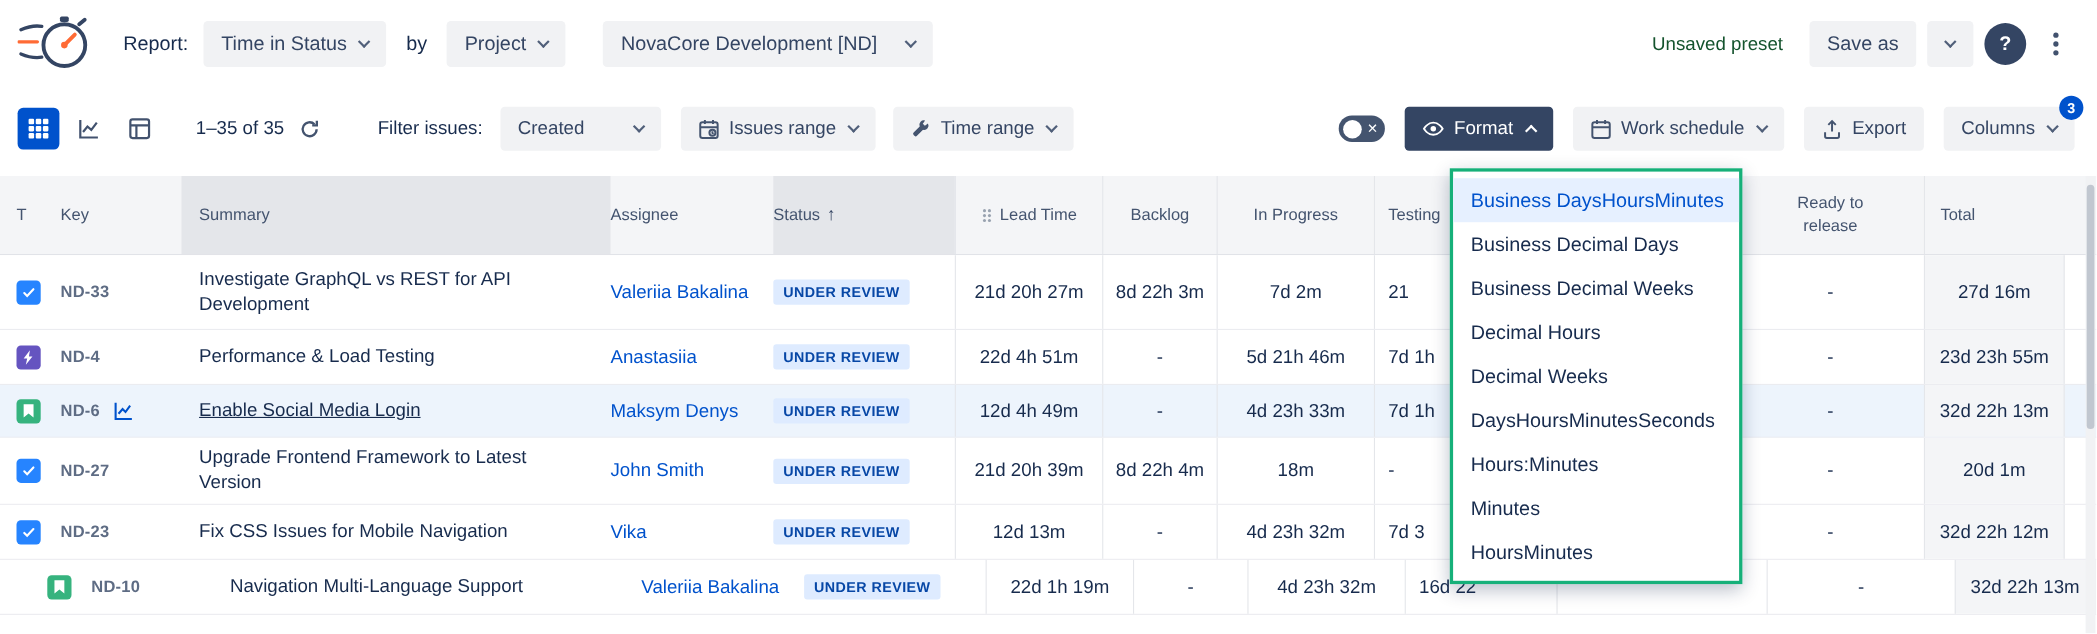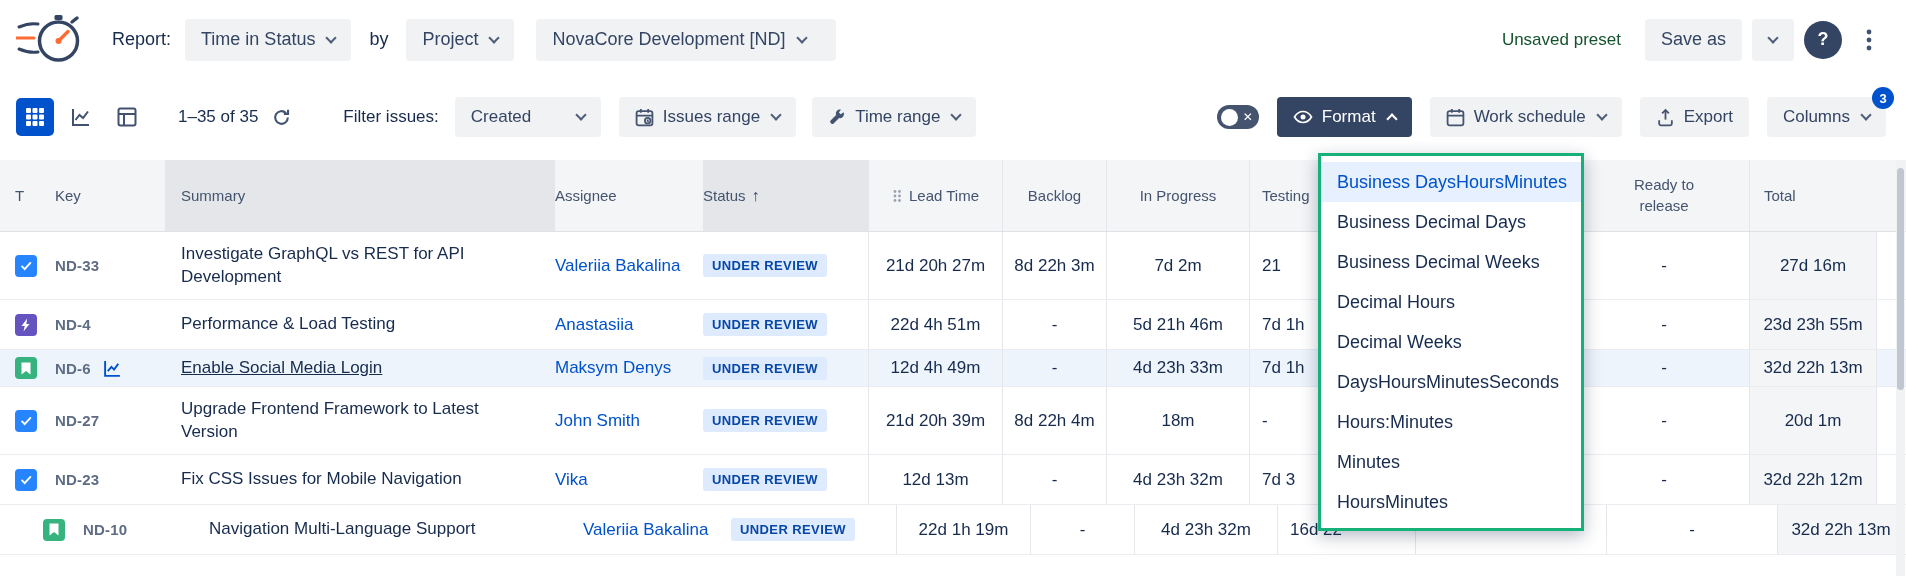--- a/index.html
+++ b/index.html
@@ -123,21 +123,21 @@
     <span class="lbl report-lbl">Report:</span>
     <div class="select">
       <span>Time in Status</span>
       <span class="chev"></span>
     </div>
     <span class="lbl by-lbl">by</span>
     <div class="select">
       <span>Project</span>
       <span class="chev"></span>
     </div>
-    <div class="select" style="margin-left:22px;min-width:300px;justify-content:flex-start;">
+    <div class="select" style="margin-left:34px;min-width:300px;justify-content:space-between;">
       <span>NovaCore Development [ND]</span>
       <span class="chev"></span>
     </div>
 
     <div class="top-right">
       <span class="unsaved">Unsaved preset</span>
       <div class="btn">
         <span>Save as</span>
       </div>
       <div class="btn sq">
@@ -349,21 +349,21 @@
         </div>
       <div class="td col-lead num vline">22d 4h 51m</div>
       <div class="td col-backlog num vline">-</div>
       <div class="td col-inprog num vline">5d 21h 46m</div>
       <div class="td col-testing vline">7d 1h</div>
       <div class="td col-hidden vline"></div>
       <div class="td col-ready num vline">-</div>
       <div class="td col-total vline">23d 23h 55m</div>
     </div>
 
-    <div class="tr hovered" style="height:37px;">
+    <div class="tr hovered" style="height:48px;">
       <div class="td col-t">
         <span class="tico story">
             <svg width="12" height="13" viewBox="0 0 12 13">
               <path d="M1.5 0.5h9v12L6 9 1.5 12.5v-12z" fill="#fff"></path>
             </svg>
           </span>
       </div>
       <div class="td col-key">
         <span class="key">ND-6</span>
         <span class="chart-btn">
@@ -384,21 +384,21 @@
         </div>
       <div class="td col-lead num vline">12d 4h 49m</div>
       <div class="td col-backlog num vline">-</div>
       <div class="td col-inprog num vline">4d 23h 33m</div>
       <div class="td col-testing vline">7d 1h</div>
       <div class="td col-hidden vline"></div>
       <div class="td col-ready num vline">-</div>
       <div class="td col-total vline">32d 22h 13m</div>
     </div>
 
-    <div class="tr" style="height:68px;">
+    <div class="tr" style="height:61px;">
       <div class="td col-t">
         <span class="tico task">
             <svg width="14" height="14" viewBox="0 0 16 16">
               <path d="M3.5 8.5l3 3 6.5-7" stroke="#fff" stroke-width="2.2" fill="none" stroke-linecap="round"></path>
             </svg>
           </span>
       </div>
       <div class="td col-key">
           <span class="key">ND-27</span>
         </div>

